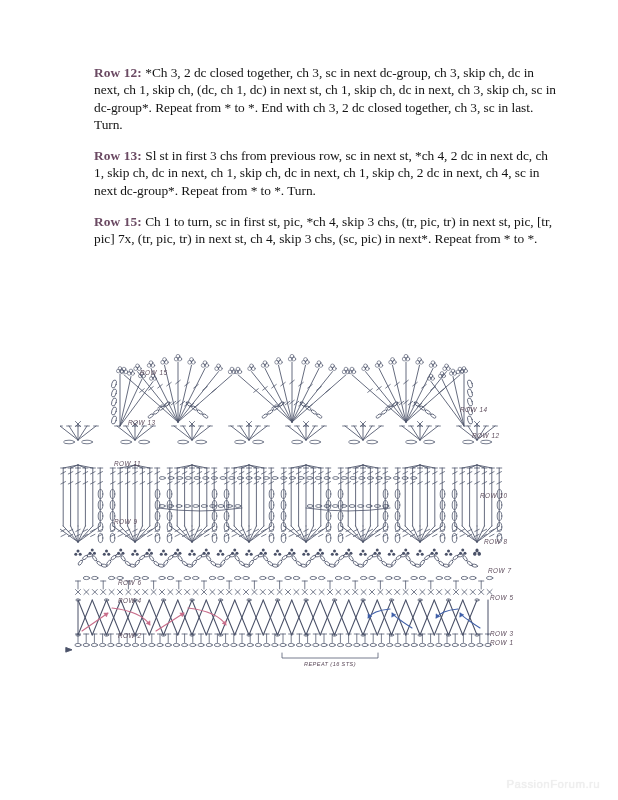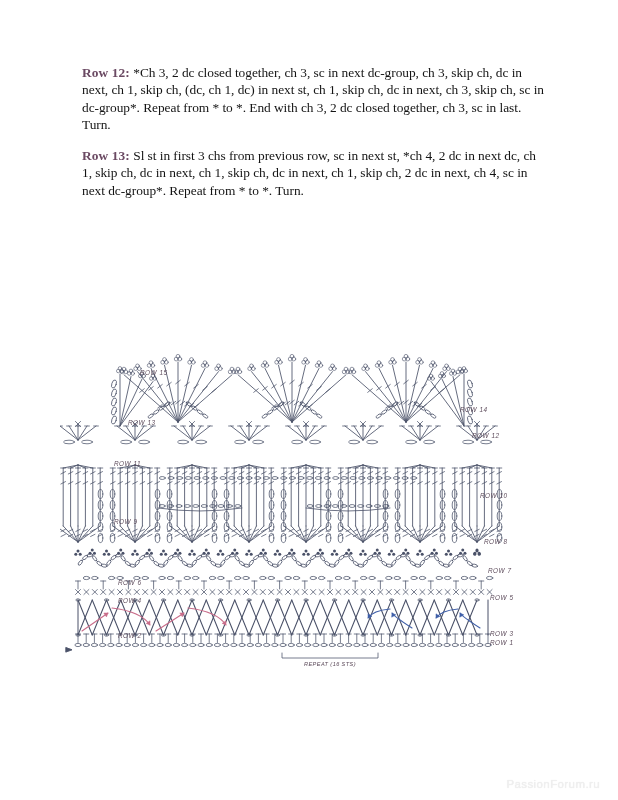--- a/index.html
+++ b/index.html
@@ -17,21 +17,21 @@
   }
   .page {
     position: absolute;
     inset: 0;
     background: #ffffff;
   }
 
   
   .instructions {
     position: absolute;
-    left: 82px;
+    left: 94px;
     top: 64px;
     width: 462px;
   }
   .para {
     font-family: "Liberation Serif", "DejaVu Serif", serif;
     font-size: 13.4px;
     line-height: 17.3px;
     color: #181818;
     text-align: left;
     margin: 0 0 14px 0;
@@ -87,20 +87,23 @@
 <body>
 
 <div class="page">
 
   <div class="instructions">
     <p class="para">
       <span class="row-label">Row 12:</span><span class="para-body"> *Ch 3, 2 dc closed together, ch 3, sc in next dc-group, ch 3, skip ch, dc in next, ch 1, skip ch, (dc, ch 1, dc) in next st, ch 1, skip ch, dc in next, ch 3, skip ch, sc in dc-group*. Repeat from * to *. End with ch 3, 2 dc closed together, ch 3, sc in last. Turn.</span>
     </p>
     <p class="para">
       <span class="row-label">Row 13:</span><span class="para-body"> Sl st in first 3 chs from previous row, sc in next st, *ch 4, 2 dc in next dc, ch 1, skip ch, dc in next, ch 1, skip ch, dc in next, ch 1, skip ch, 2 dc in next, ch 4, sc in next dc-group*. Repeat from * to *. Turn.</span>
+    </p>
+    <p class="para">
+      <span class="row-label">Row 15:</span><span class="para-body"> Ch 1 to turn, sc in first st, pic, *ch 4, skip 3 chs, (tr, pic, tr) in next st, pic, [tr, pic] 7x, (tr, pic, tr) in next st, ch 4, skip 3 chs, (sc, pic) in next*. Repeat from * to *.</span>
     </p>
   </div>
 
   <div class="diagram-wrap">
     <svg id="chart-svg" width="500" height="350" viewBox="0 0 500 350" xmlns="http://www.w3.org/2000/svg">
       <g id="chart-art">
           <ellipse stroke="#4a5168" fill="none" stroke-width="0.75" stroke-linecap="round" stroke-linejoin="round" cx="18" cy="317" rx="3.1" ry="1.6" transform="rotate(0 18 317)"></ellipse>
           <ellipse stroke="#4a5168" fill="none" stroke-width="0.75" stroke-linecap="round" stroke-linejoin="round" cx="26.2" cy="317" rx="3.1" ry="1.6" transform="rotate(0 26.2 317)"></ellipse>
           <ellipse stroke="#4a5168" fill="none" stroke-width="0.75" stroke-linecap="round" stroke-linejoin="round" cx="34.4" cy="317" rx="3.1" ry="1.6" transform="rotate(0 34.4 317)"></ellipse>
           <ellipse stroke="#4a5168" fill="none" stroke-width="0.75" stroke-linecap="round" stroke-linejoin="round" cx="42.599999999999994" cy="317" rx="3.1" ry="1.6" transform="rotate(0 42.599999999999994 317)"></ellipse>

